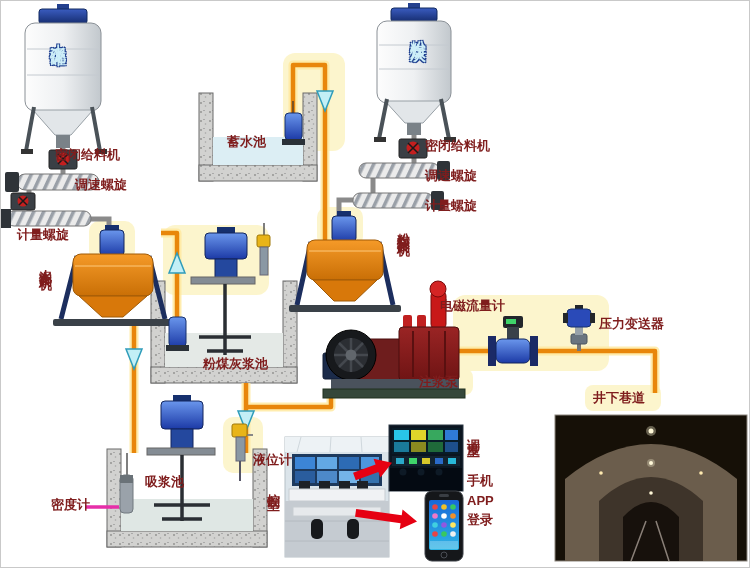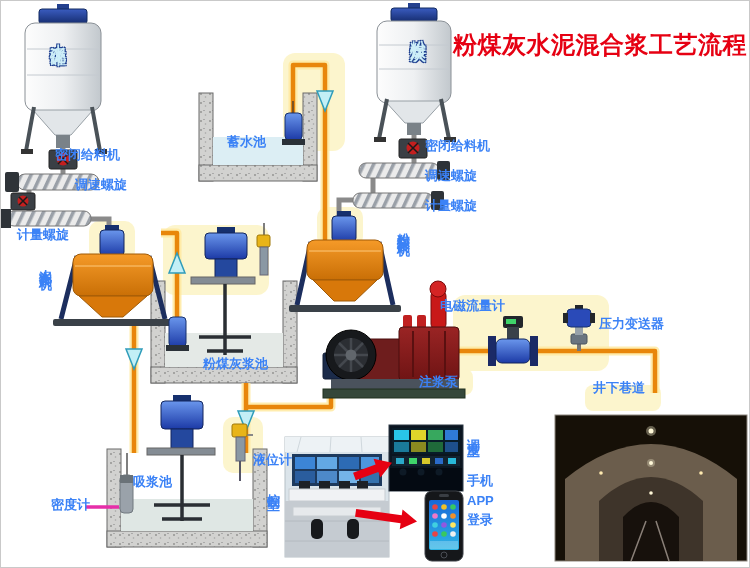--- a/index.html
+++ b/index.html
@@ -1,20 +1,20 @@
 <!DOCTYPE html>
 <html><head>
 <meta charset="utf-8">
 <style>
   *{margin:0;padding:0;box-sizing:border-box}
   body{background:#ffffff;font-family:"Liberation Sans","DejaVu Sans",sans-serif}
   .stage{position:relative;width:750px;height:568px;background:#fff;overflow:hidden;border:1px solid #c9c9c9}
   svg.layer{position:absolute;left:0;top:0;width:750px;height:568px}
   .title{position:absolute;left:452px;top:28px;color:#e60012;font-size:24px;font-weight:bold;letter-spacing:0.5px;z-index:6;white-space:nowrap}
-  .lbl{position:absolute;color:#3b82f6;font-weight:bold;font-size:13px;line-height:1.15;white-space:nowrap;z-index:6}
+  .lbl{position:absolute;color:#7f1d1d;font-weight:bold;font-size:13px;line-height:1.15;white-space:nowrap;z-index:6}
   .lbl.vert{writing-mode:vertical-rl;text-orientation:upright;letter-spacing:2px;white-space:normal}
   .lbl.pre{white-space:pre-line;line-height:1.5}
   .silo-label{position:absolute;writing-mode:vertical-rl;text-orientation:upright;font-weight:bold;font-size:16px;letter-spacing:3px;color:#cdeef8;z-index:6;
     text-shadow:-1px -1px 0 #1b3c8e,1px -1px 0 #1b3c8e,-1px 1px 0 #1b3c8e,1px 1px 0 #1b3c8e}
 </style>
 </head>
 <body>
 
 <div class="stage">
 
@@ -359,43 +359,42 @@
     <rect x="429" y="540" width="28" height="8" fill="#ffffff" opacity="0.25"></rect>
     <circle cx="443" cy="554" r="3" fill="none" stroke="#4a4e55"></circle>
   </g>
 
   <g fill="#e60012">
     <use href="#arrR" transform="translate(350,466) rotate(-20)"></use>
     <use href="#arrRL" transform="translate(356,502) rotate(8)"></use>
   </g>
 </svg>
 
-<div class="title">粉煤灰水泥混合浆工艺流程</div>
 
 <div class="silo-label" style="left:46px;top:30px">水泥罐</div>
 <div class="silo-label" style="left:406px;top:26px">粉煤灰</div>
 
 <div class="lbl" style="left:54px;top:147px">密闭给料机</div>
 <div class="lbl" style="left:74px;top:177px">调速螺旋</div>
 <div class="lbl" style="left:16px;top:227px">计量螺旋</div>
 
 <div class="lbl" style="left:424px;top:138px">密闭给料机</div>
 <div class="lbl" style="left:424px;top:168px">调速螺旋</div>
 <div class="lbl" style="left:424px;top:198px">计量螺旋</div>
 
 <div class="lbl" style="left:226px;top:134px">蓄水池</div>
 <div class="lbl vert" style="left:36px;top:258px">水泥制浆机</div>
 <div class="lbl vert" style="left:394px;top:222px">粉煤灰制浆机</div>
 <div class="lbl" style="left:202px;top:356px">粉煤灰浆池</div>
 <div class="lbl" style="left:439px;top:298px">电磁流量计</div>
 <div class="lbl" style="left:598px;top:316px">压力变送器</div>
 <div class="lbl" style="left:418px;top:374px">注浆泵</div>
-<div class="lbl" style="left:592px;top:380px">井下巷道</div>
+<div class="lbl" style="left:592px;top:390px">井下巷道</div>
 <div class="lbl" style="left:252px;top:452px">液位计</div>
-<div class="lbl" style="left:132px;top:474px">吸浆池</div>
+<div class="lbl" style="left:144px;top:474px">吸浆池</div>
 <div class="lbl" style="left:50px;top:497px">密度计</div>
 <div class="lbl vert" style="left:264px;top:482px">控制室</div>
 <div class="lbl vert" style="left:464px;top:428px">调度室</div>
 <div class="lbl pre" style="left:466px;top:470px">手机
 APP
 登录</div>
 
 </div>
 
 </body></html>

